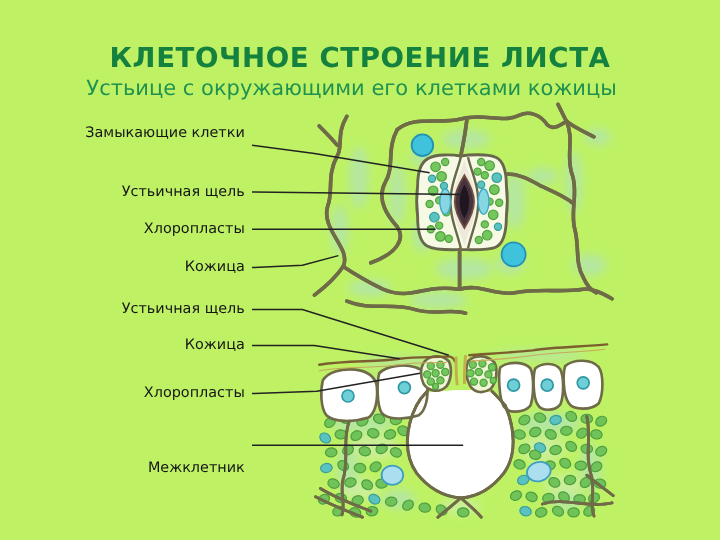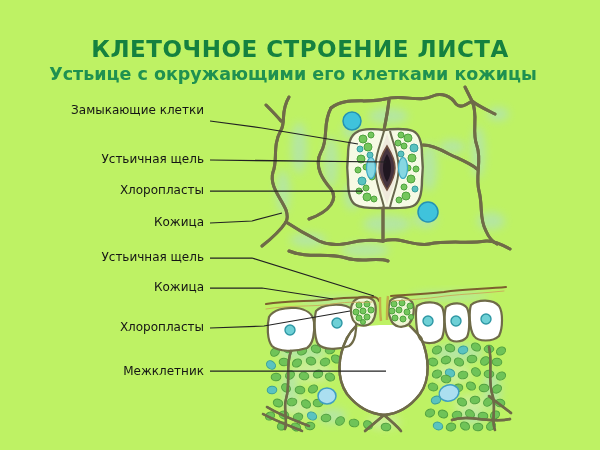--- a/index.html
+++ b/index.html
@@ -1,21 +1,21 @@
 <!DOCTYPE html>
 <html><head>
 <meta charset="utf-8">
 <style>
   html,body{margin:0;padding:0;background:#fff;}
   .slide{position:relative;width:600px;height:450px;background:#bef264;overflow:hidden;
          font-family:"DejaVu Sans","Liberation Sans",sans-serif;}
   .title{position:absolute;top:36px;left:0;width:600px;text-align:center;
          font-size:23px;font-weight:bold;color:#15813f;letter-spacing:.5px;margin:0;}
   .subtitle{position:absolute;top:64px;left:0;width:586px;text-align:center;
-         font-size:17.5px;font-weight:bold;color:#1f9150;margin:0;}
+         font-size:17.5px;font-weight:normal;color:#1f9150;margin:0;}
   .lbl{position:absolute;right:396px;font-size:12px;color:#151515;white-space:nowrap;line-height:15px;}
   svg{position:absolute;left:0;top:0;}
   .wall-base{stroke:#6f6b48;stroke-width:3;fill:none;stroke-linecap:round;stroke-linejoin:round;}
   .wall-hi{stroke:#dbd190;stroke-width:1.1;fill:none;stroke-linecap:round;stroke-linejoin:round;}
   .cell{fill:#ffffff;stroke:#6f6b48;stroke-width:2.2;}
   .gcell{fill:#eef6d4;stroke:#6f6b48;stroke-width:2.2;}
   .cut-base{stroke:#7c5f2e;stroke-width:2;fill:none;stroke-linecap:round;}
   .cut-hi{stroke:#c9a85a;stroke-width:.9;fill:none;stroke-linecap:round;}
   .leader{stroke:#222;stroke-width:1.25;fill:none;}
   .tint{fill:#a9d9ea;opacity:.45;filter:url(#soft);}
@@ -33,21 +33,21 @@
   <h2 class="subtitle">Устьице с окружающими его клетками кожицы</h2>
 
   <div>
     <div class="lbl" style="top:103px">Замыкающие клетки</div>
     <div class="lbl" style="top:152px">Устьичная щель</div>
     <div class="lbl" style="top:183px">Хлоропласты</div>
     <div class="lbl" style="top:215px">Кожица</div>
     <div class="lbl" style="top:250px">Устьичная щель</div>
     <div class="lbl" style="top:280px">Кожица</div>
     <div class="lbl" style="top:320px">Хлоропласты</div>
-    <div class="lbl" style="top:364px">Межклетник</div>
+    <div class="lbl" style="top:382px">Межклетник</div>
   </div>
 
   <svg width="600" height="450" viewBox="0 0 600 450">
     <defs>
       <filter id="soft" x="-80%" y="-80%" width="260%" height="260%">
         <feGaussianBlur stdDeviation="4"></feGaussianBlur>
       </filter>
     </defs>
 
     <g>

